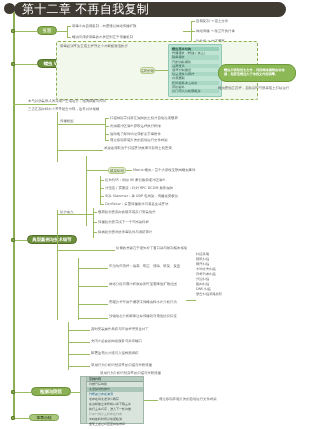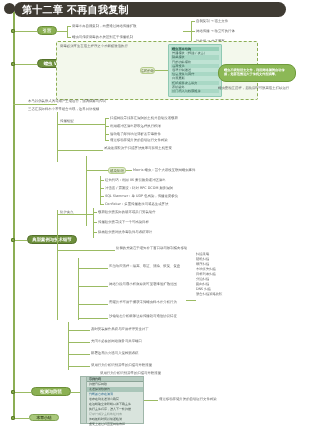--- a/index.html
+++ b/index.html
@@ -10,21 +10,21 @@
   }
   #canvas{position:absolute;inset:0;}
 
   
   .header-bar{
     position:absolute;left:14px;top:2px;width:272px;height:15px;
     background:#3f3b33;border-radius:8px;
     display:flex;align-items:center;padding:0 8px;box-sizing:border-box;
   }
   .header-title{
-    color:#ffffff;font-size:10px;font-weight:bold;letter-spacing:.3px;
+    color:#ffffff;font-size:12px;font-weight:normal;letter-spacing:.3px;
     white-space:nowrap;overflow:hidden;
   }
   .root-dot{
     position:absolute;left:4px;top:3px;width:11px;height:11px;border-radius:50%;
     background:#3f3b33;
   }
 
   
   .trunk{
     position:absolute;left:13px;top:12px;width:1.6px;height:406px;

